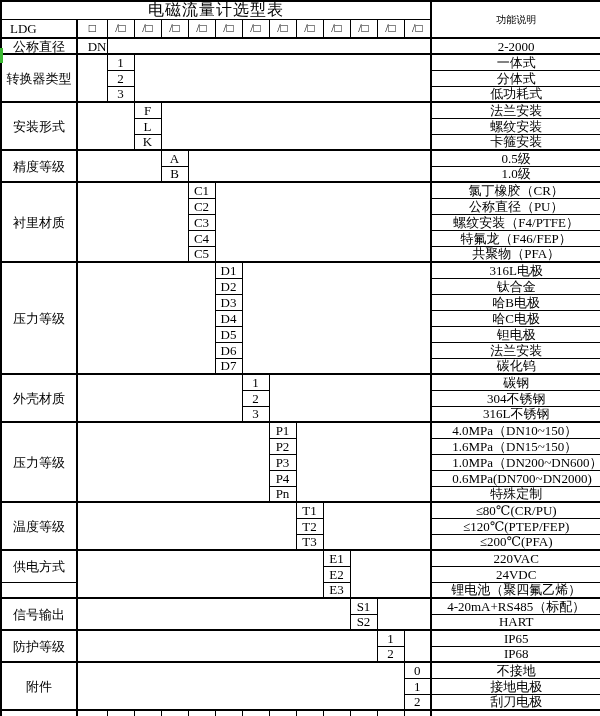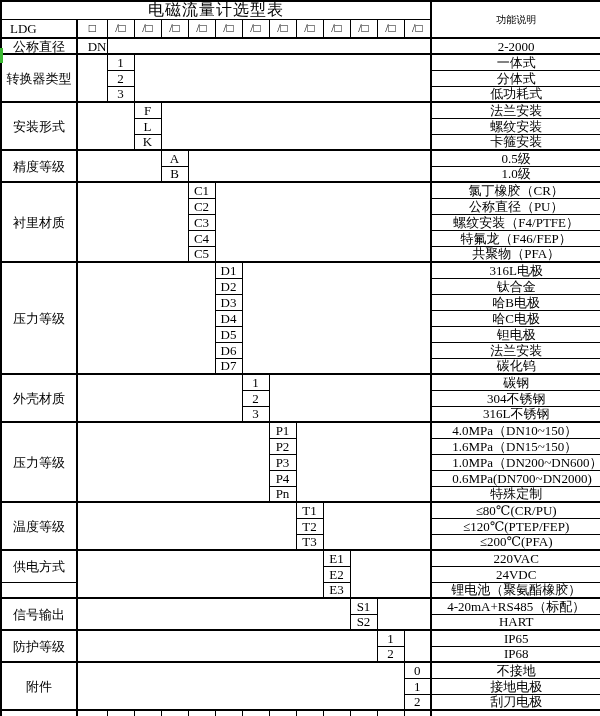--- a/index.html
+++ b/index.html
@@ -240,21 +240,21 @@
   <td rowspan="3" colspan="3"></td>
   <td class="desc">220VAC</td>
 </tr>
 <tr>
           <td>E2</td>
           <td class="desc">24VDC</td>
         </tr>
 <tr>
   <td class="lab"></td>
   <td>E3</td>
-  <td class="desc">锂电池（聚氨酯橡胶）</td>
+  <td class="desc">锂电池（聚四氟乙烯）</td>
 </tr>
 
 <tr class="st">
   <td class="lab" rowspan="2">信号输出</td>
   <td rowspan="2" colspan="10"></td>
   <td>S1</td>
   <td rowspan="2" colspan="2"></td>
   <td class="desc">4-20mA+RS485（标配）</td>
 </tr>
 <tr>

